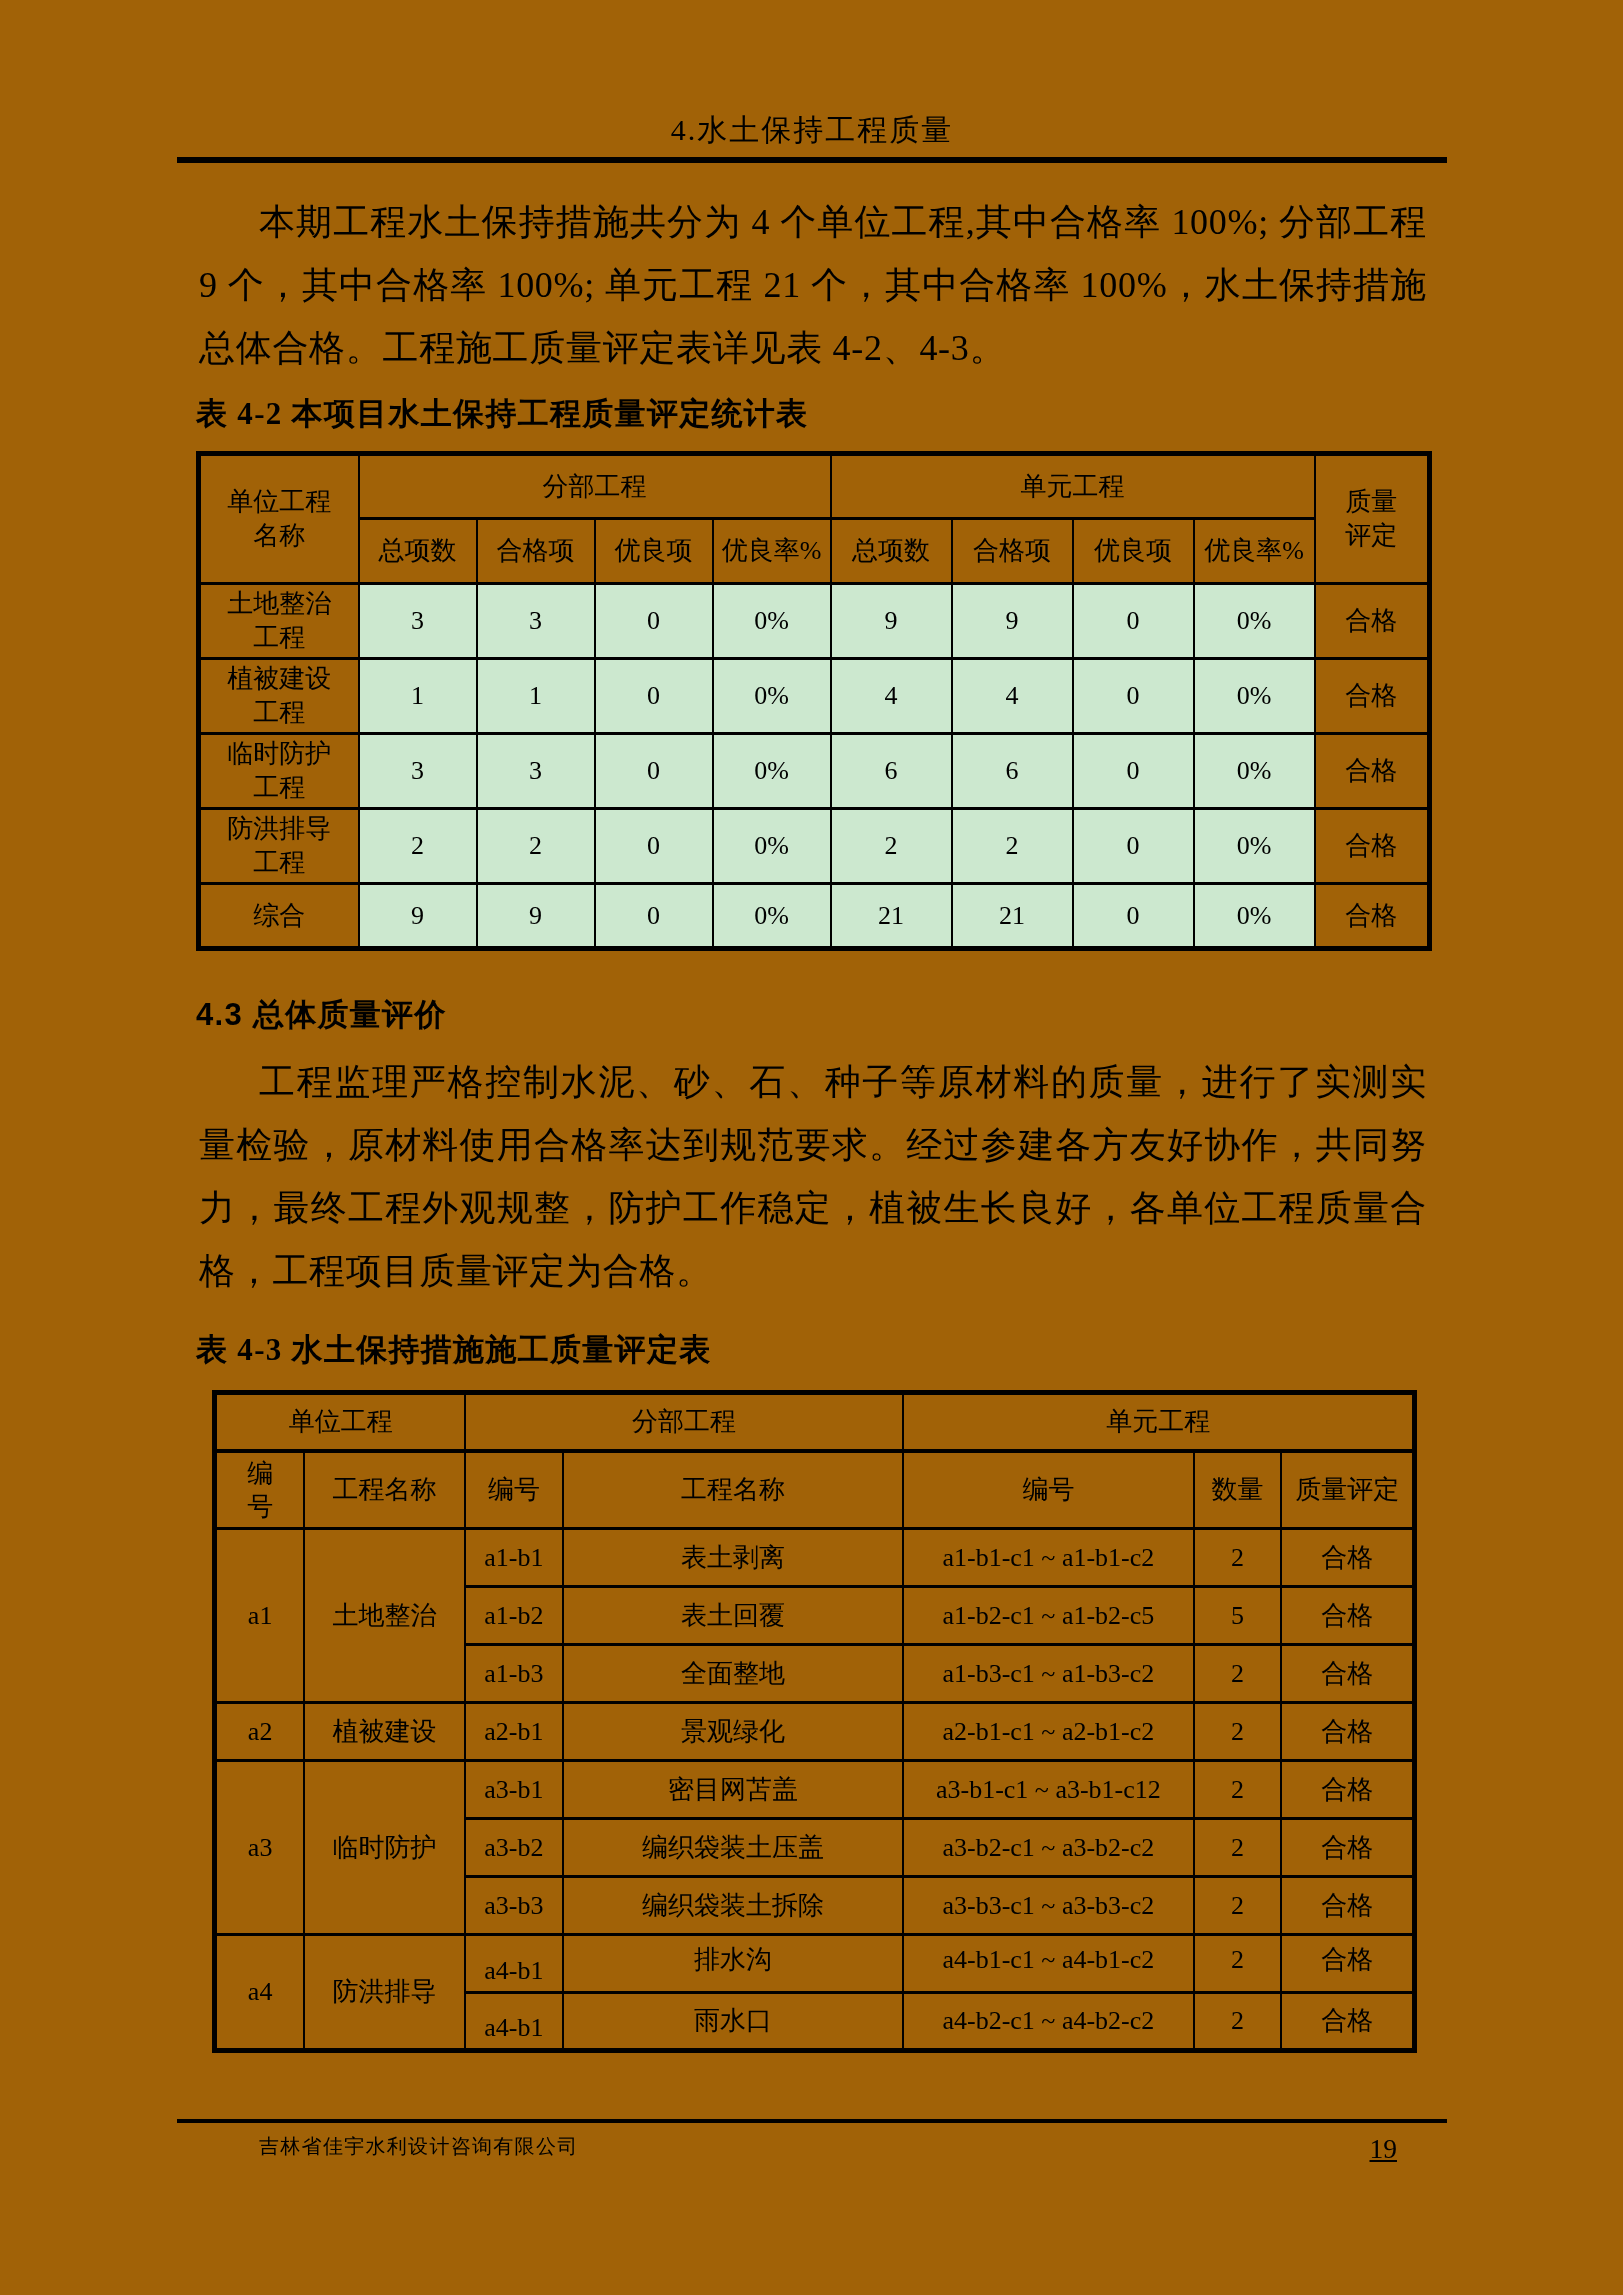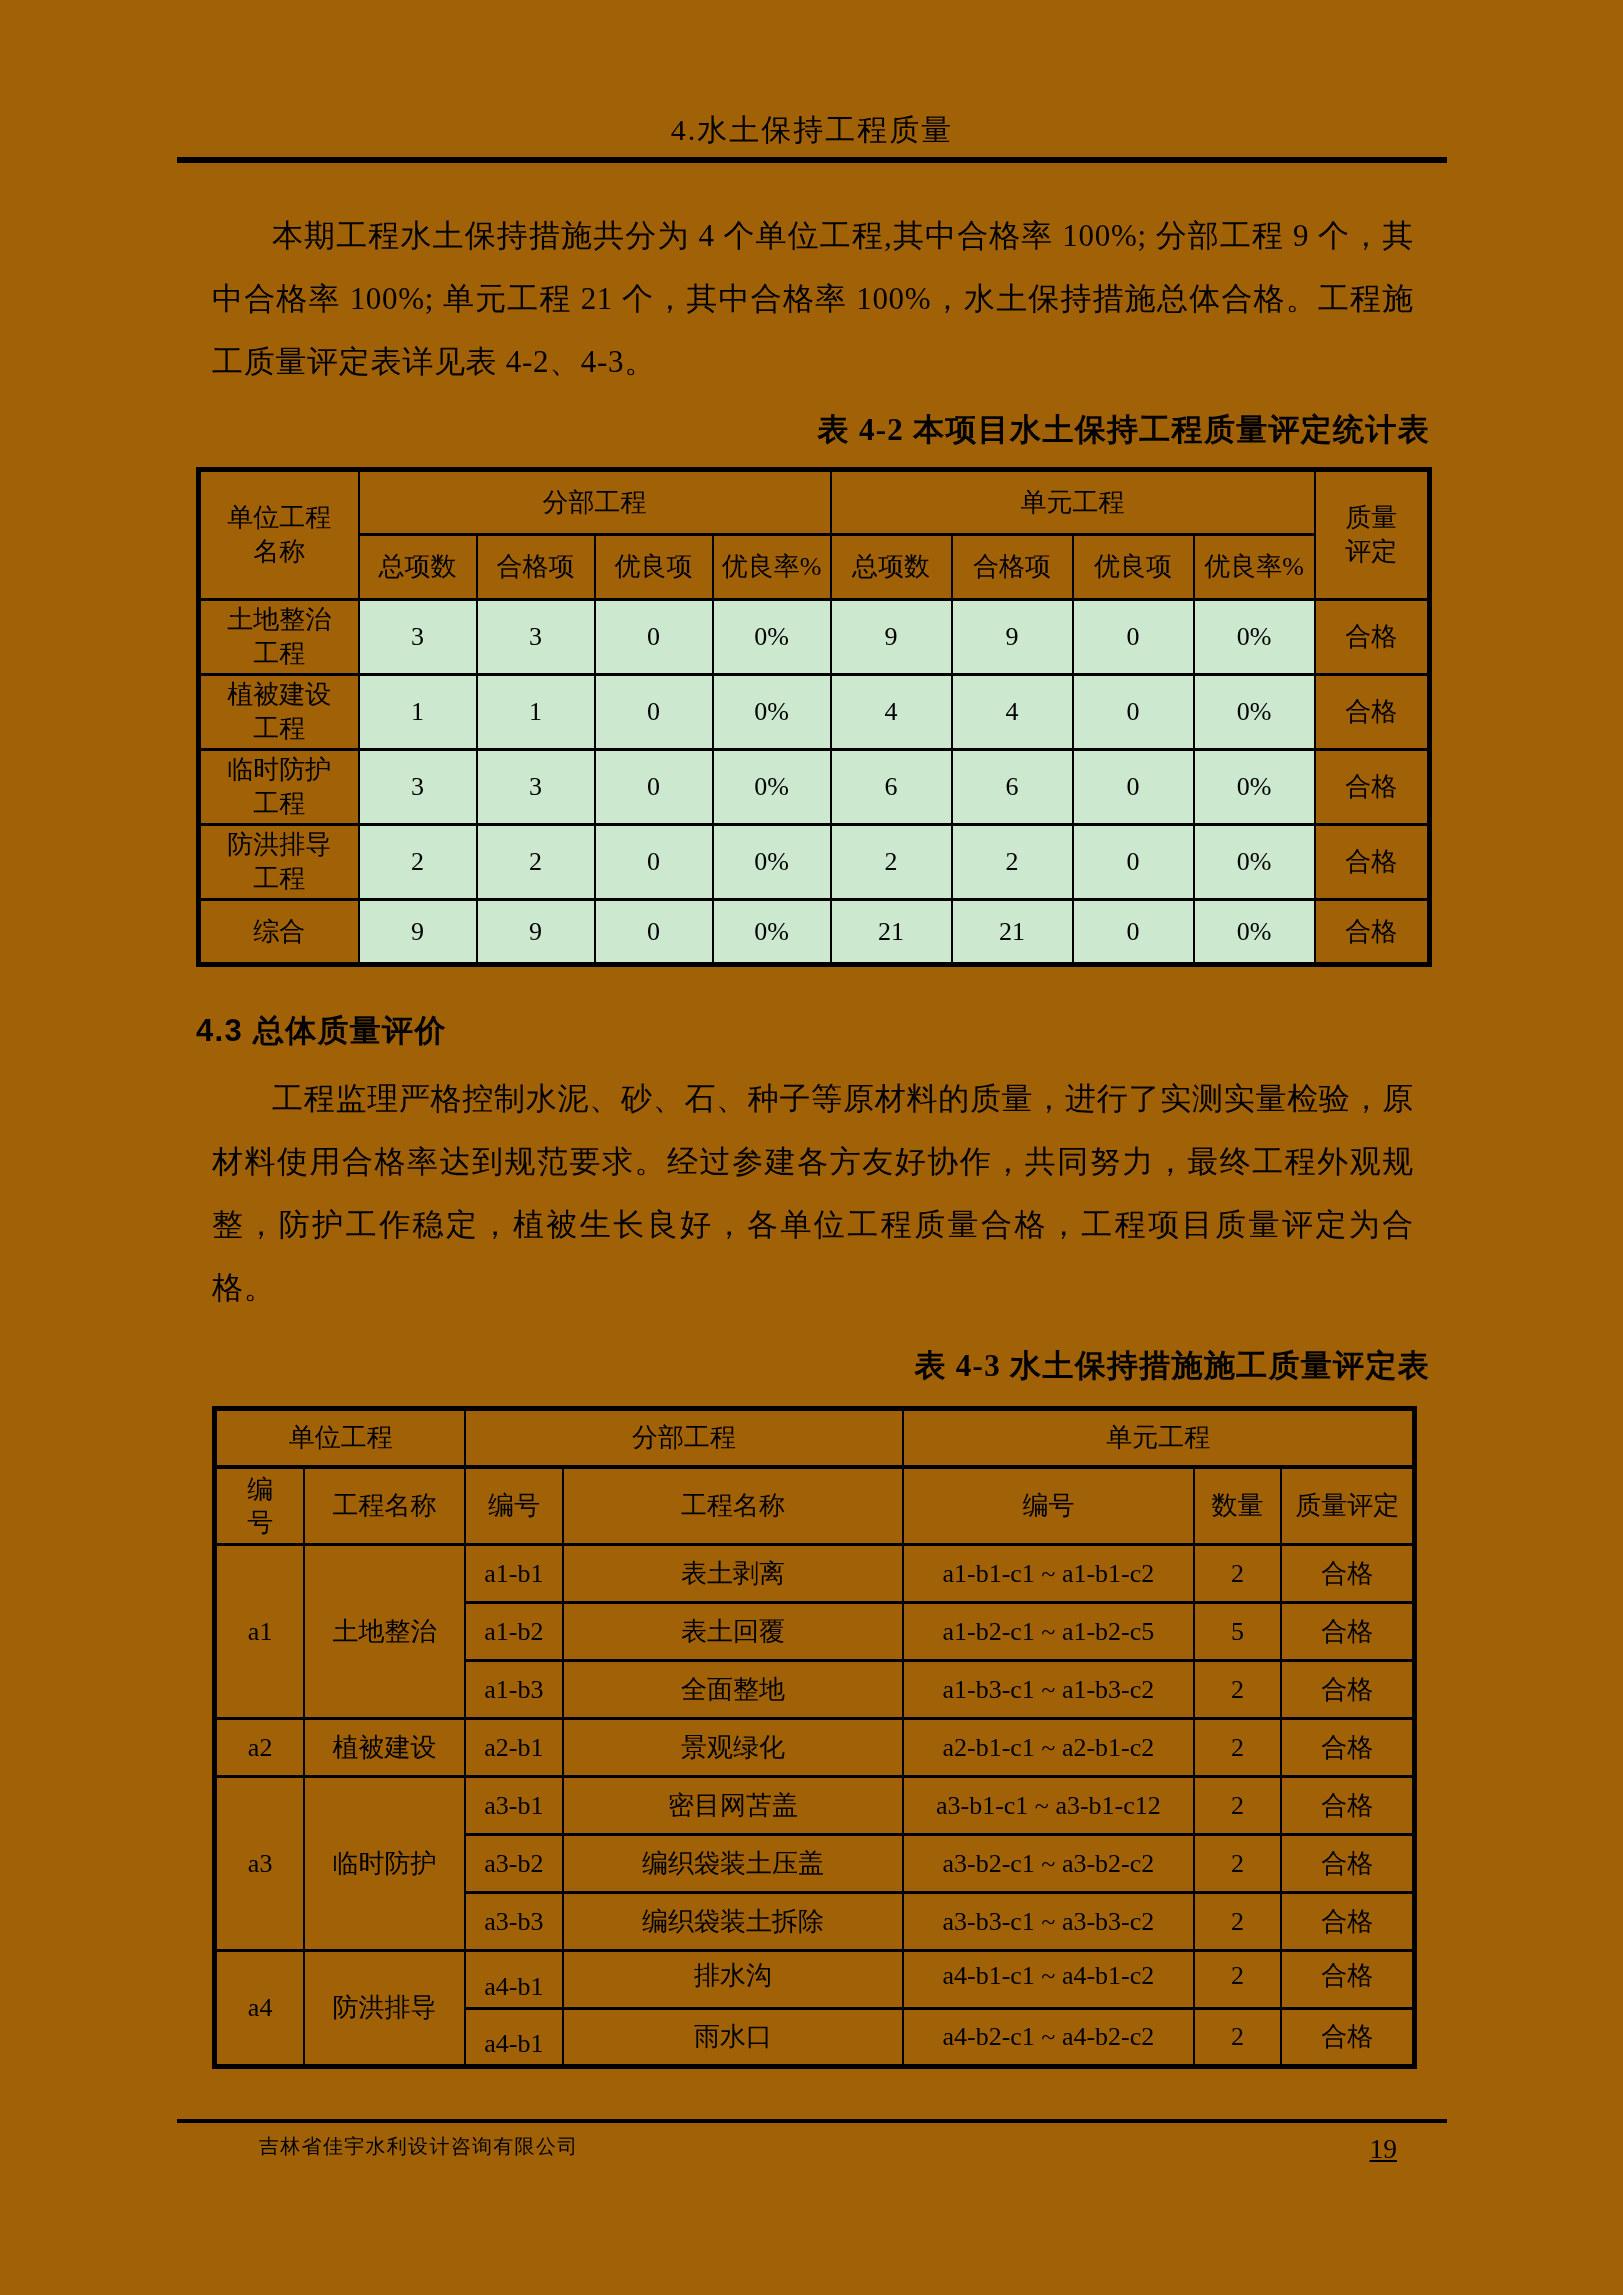--- a/index.html
+++ b/index.html
@@ -9,27 +9,27 @@
     overflow:hidden;
   }
   .page-header {
     position:absolute; top:110px; left:177px; width:1270px;
     text-align:center; font-size:30px; letter-spacing:2px;
   }
   .top-rule { position:absolute; top:157px; left:177px; width:1270px; height:5.9px; background:#000; }
   .content { position:absolute; top:175px; left:196px; width:1234px; }
 
   .para {
-    margin:16px; font-size:31px; line-height:63px; text-align:justify;
+    margin:3px; font-size:36px; line-height:63px; text-align:justify;
     text-indent:60px; letter-spacing:0.7px;
   }
   .para.first { padding-top:13px; }
   .para.second { margin-top:15.7px; }
 
-  .table-title { margin-top:13px; text-align:right; font-size:31px; font-weight:bold; letter-spacing:1.3px; }
+  .table-title { margin-top:13px; text-align:left; font-size:31px; font-weight:bold; letter-spacing:1.3px; }
   .table-title.t43t { margin-top:26px; }
 
   .sec-heading {
     margin-top:43px; font-family:"Liberation Sans","DejaVu Sans",sans-serif;
     font-weight:bold; font-size:31px; letter-spacing:1.3px;
   }
 
   table { border-collapse:collapse; table-layout:fixed; font-size:26px; }
   th, td {
     border:2px solid #000; border-top-width:3.3px; border-bottom-width:3.3px;

